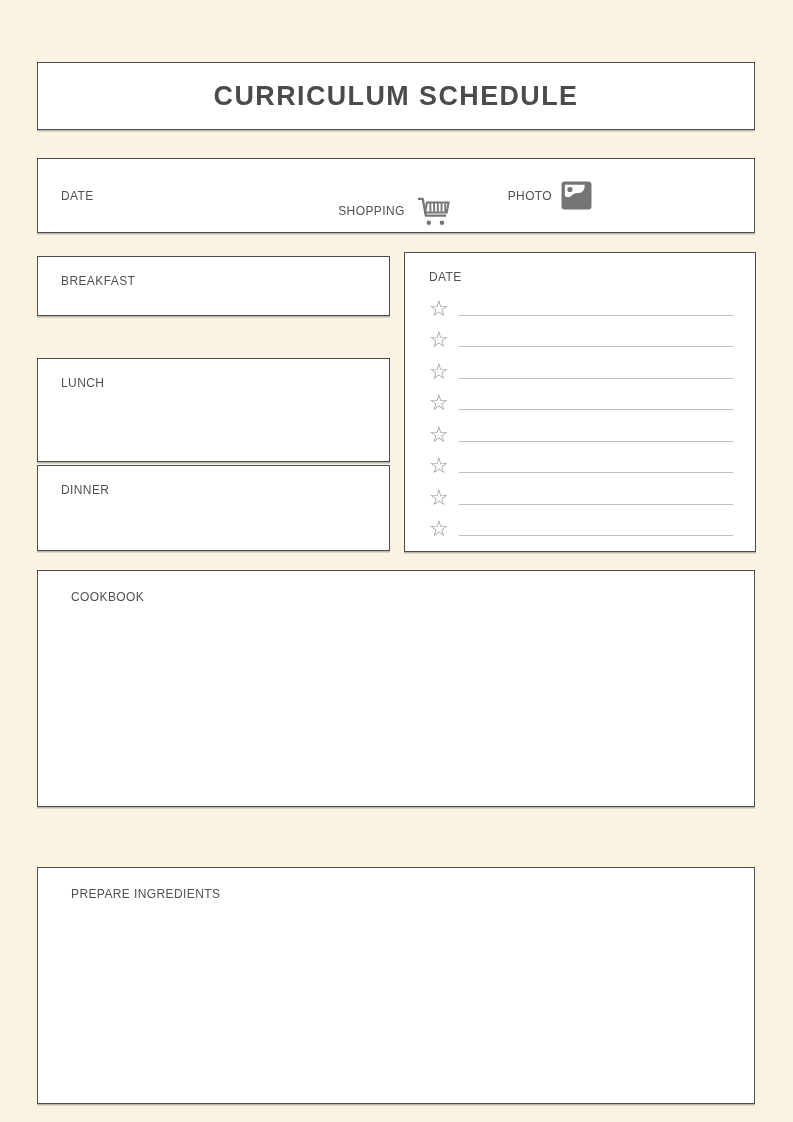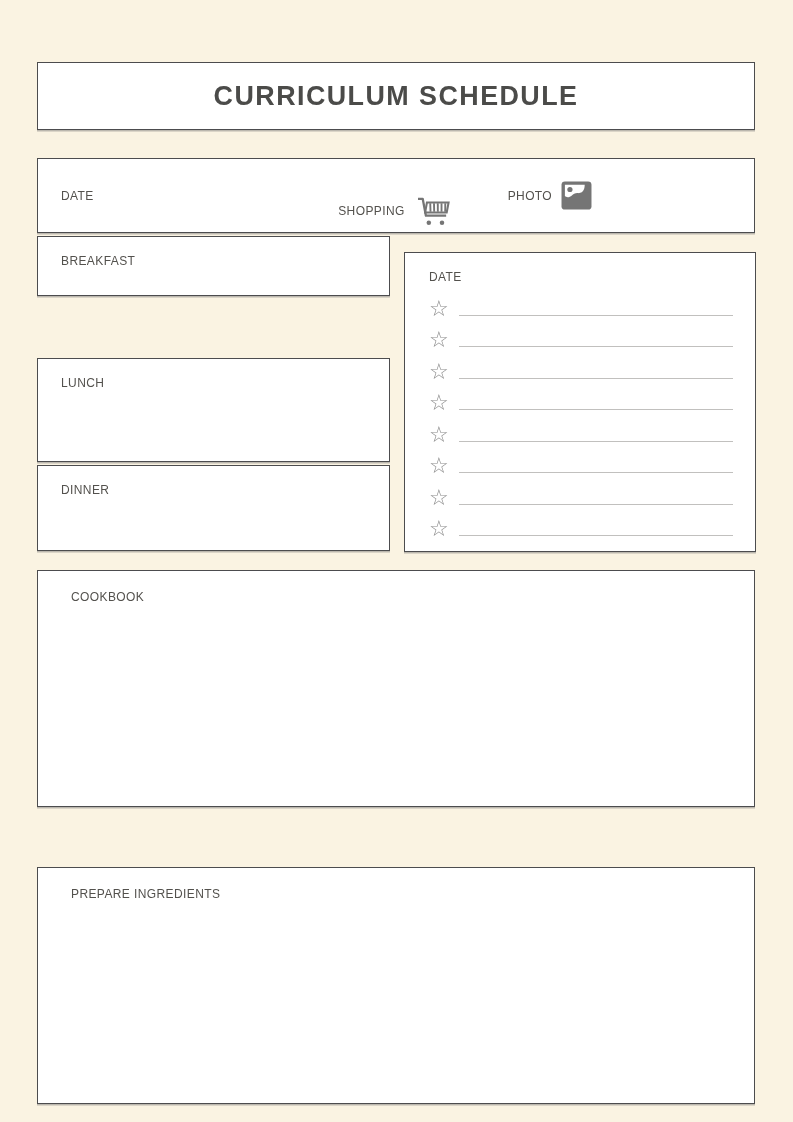--- a/index.html
+++ b/index.html
@@ -44,21 +44,21 @@
   }
   .info-cell{display:flex;align-items:center;gap:9px;}
   .info-cell.left{flex:1;justify-content:flex-start;}
   .info-cell.center{flex:1;justify-content:center;margin-top:30px;}
   .info-cell.right{flex:1;justify-content:flex-start;}
   .label{
     font-size:12px;font-weight:normal;letter-spacing:.4px;
     color:var(--label-text);
   }
   .meal-box{left:37px;width:353px;padding:14px 0 0 23px;}
-  .meal-breakfast{top:236px;height:60px;}
+  .meal-breakfast{top:256px;height:60px;}
   .meal-lunch{top:358px;height:104px;}
   .meal-dinner{top:465px;height:86px;}
   .date-panel{
     left:404px;top:252px;width:352px;height:300px;
     padding:14px 22px 0 24px;
   }
   .star-rows{margin-top:3px;}
   .star-row{
     display:flex;align-items:flex-end;height:31.5px;
   }

